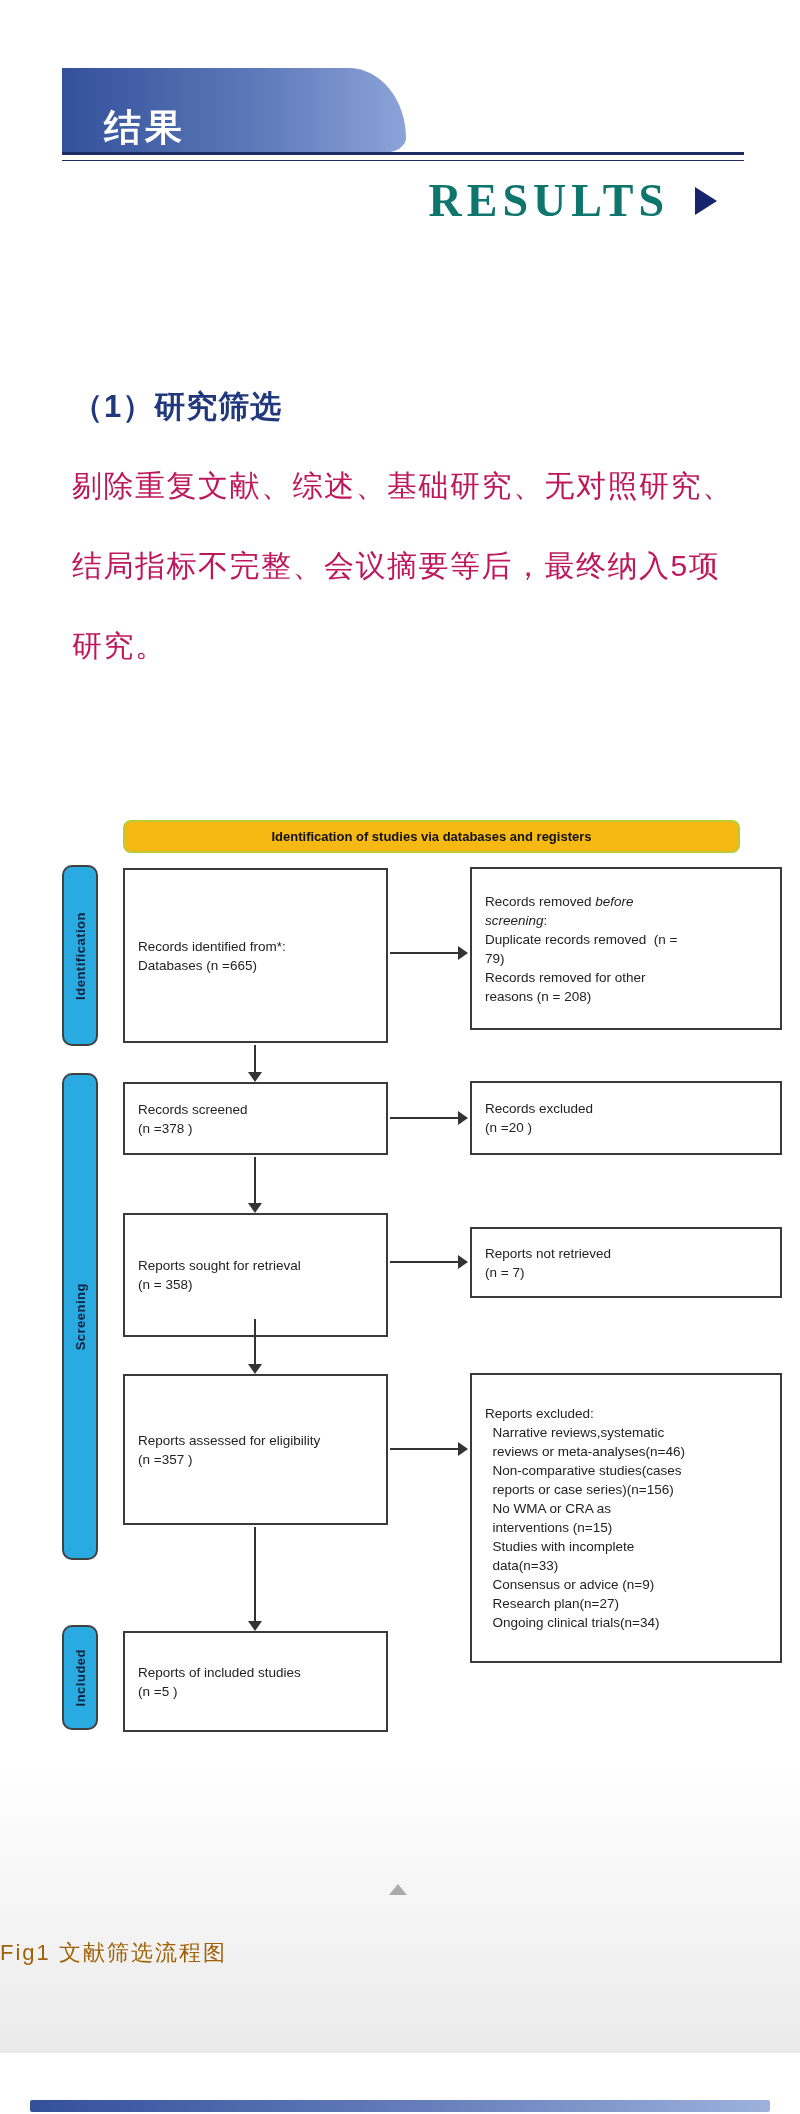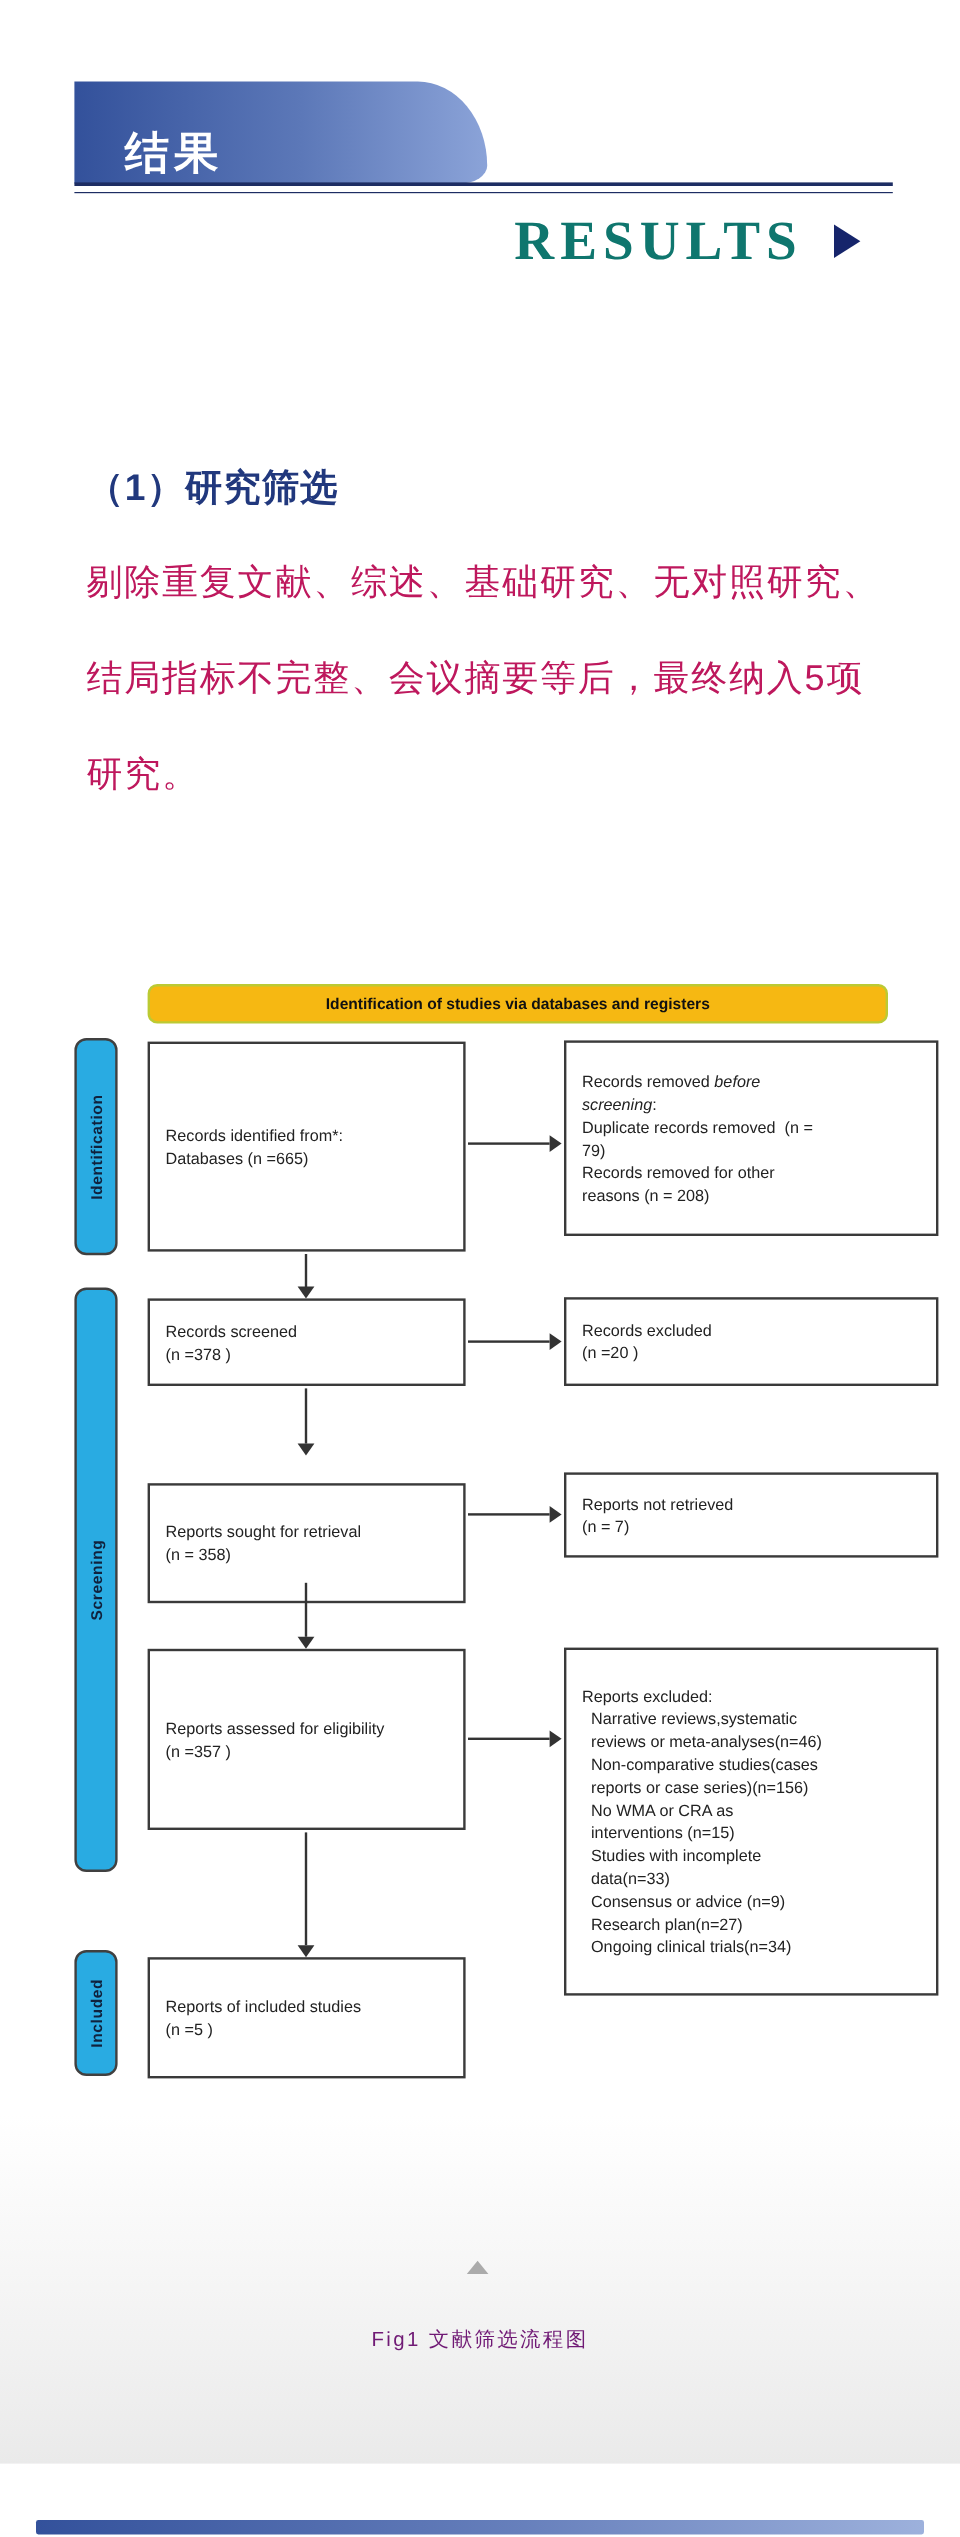--- a/index.html
+++ b/index.html
@@ -70,21 +70,21 @@
   .flow-box{
     box-sizing:border-box;background:#ffffff;border:2px solid #3A3A3A;
     display:flex;align-items:center;
     font-size:13.5px;line-height:19px;color:#222222;
   }
   .flow-box .box-text{white-space:pre-wrap;padding:4px 8px 4px 13px;}
   .col-left{left:123px;width:265px;}
   .col-right{left:470px;width:312px;}
   #box-l1{top:868px;height:175px;}
   #box-l2{top:1082px;height:73px;}
-  #box-l3{top:1213px;height:100px;margin-top:23px;}
+  #box-l3{top:1213px;height:124px;}
   #box-l4{top:1374px;height:151px;}
   #box-l5{top:1631px;height:101px;}
   #box-r1{top:867px;height:163px;}
   #box-r2{top:1081px;height:74px;}
   #box-r3{top:1227px;height:71px;}
   #box-r4{top:1373px;height:290px;}
 
   .v-line{left:254px;width:2px;background:#333333;}
   .v-head{left:248px;width:0;height:0;border-left:7px solid transparent;border-right:7px solid transparent;border-top:10px solid #333333;}
   .h-line{height:2px;background:#333333;left:390px;width:68px;}
@@ -94,22 +94,22 @@
   .gray-band{
     left:0;top:1762px;width:800px;height:291px;
     background:linear-gradient(180deg,#ffffff 0%,#f6f6f6 45%,#eaeaea 100%);
   }
   .collapse-triangle{
     left:389px;top:1884px;width:0;height:0;
     border-left:9px solid transparent;border-right:9px solid transparent;
     border-bottom:11px solid #ABABAB;cursor:pointer;
   }
   .fig-caption{
-    left:0;top:1938px;width:800px;text-align:center;
-    font-size:17px;letter-spacing:2px;color:#701a75;
+    left:0;top:1938px;width:800px;text-align:left;
+    font-size:22px;letter-spacing:2px;color:#a16207;
   }
   .bottom-bar{
     left:30px;top:2100px;width:740px;height:12px;
     background:linear-gradient(90deg,#33519B 0%,#6780BC 55%,#9DB1DC 100%);
     border-radius:2px;
   }
 </style>
 </head>
 <body>
 

